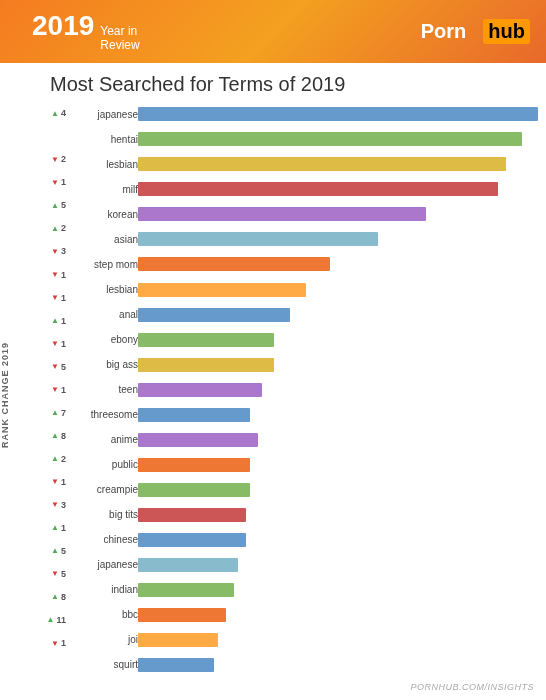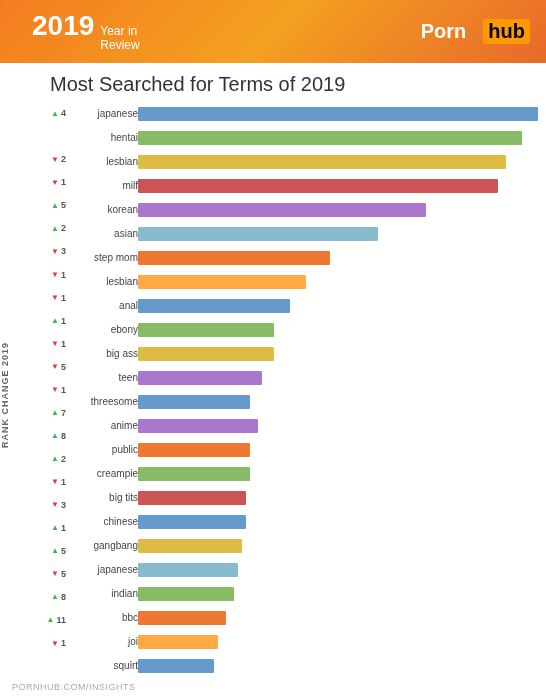--- a/index.html
+++ b/index.html
@@ -124,24 +124,26 @@
     .bar-track {
       flex: 1;
       height: 14px;
       position: relative;
     }
     .bar-fill {
       height: 100%;
       border-radius: 1px;
     }
     .footer {
+      text-align: right;
       padding: 2px 12px 4px;
       font-size: 9px;
       color: #aaa;
       letter-spacing: 0.5px;
+      font-style: italic;
     }
   </style>
 </head>
 <body>
 
 <div class="header">
   <div class="year-block">
     <span class="year-text">2019</span>
     <div>
       <div class="year-sub">Year in</div>
@@ -357,26 +359,20 @@
           <div class="bar-fill" style="width: 27%; background-color: rgb(204, 85, 85);"></div>
         </div>
       </div>
       <div class="bar-row">
         <div class="bar-label">chinese</div>
         <div class="bar-track">
           <div class="bar-fill" style="width: 27%; background-color: rgb(102, 153, 204);"></div>
         </div>
       </div>
       <div class="bar-row">
-        <div class="bar-label">gangbang</div>
-        <div class="bar-track">
-          <div class="bar-fill" style="width: 26%; background-color: rgb(221, 187, 68);"></div>
-        </div>
-      </div>
-      <div class="bar-row">
         <div class="bar-label">japanese</div>
         <div class="bar-track">
           <div class="bar-fill" style="width: 25%; background-color: rgb(136, 187, 204);"></div>
         </div>
       </div>
       <div class="bar-row">
         <div class="bar-label">indian</div>
         <div class="bar-track">
           <div class="bar-fill" style="width: 24%; background-color: rgb(136, 187, 102);"></div>
         </div>

